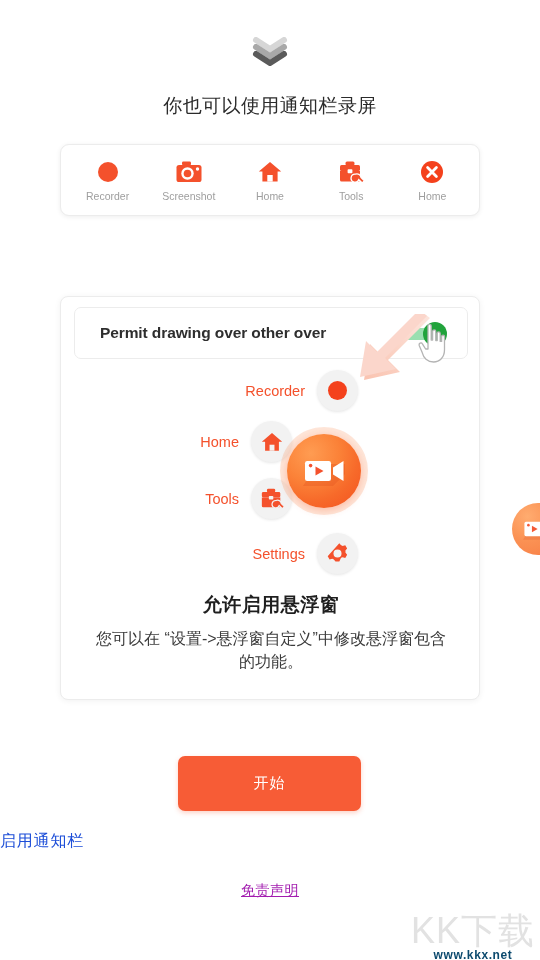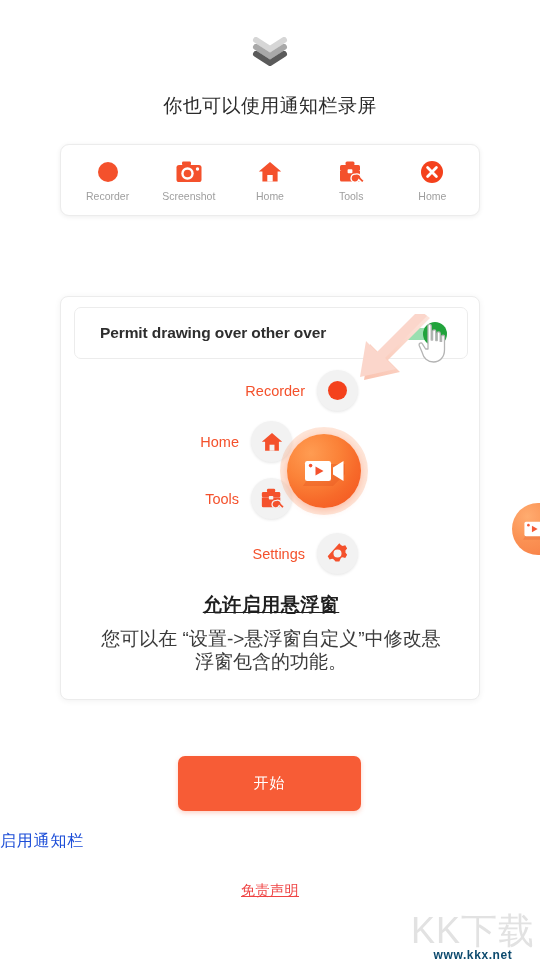--- a/index.html
+++ b/index.html
@@ -233,29 +233,28 @@
   .card-title {
     position: absolute;
     left: 0;
     top: 295px;
     width: 420px;
     text-align: center;
     font-size: 19px;
     font-weight: bold;
     color: #1f1f1f;
     letter-spacing: 0.5px;
-    text-decoration: underline;
   }
   .card-desc {
     position: absolute;
     left: 32px;
     top: 330px;
     width: 356px;
     text-align: center;
-    font-size: 19px;
+    font-size: 16px;
     line-height: 23px;
     color: #3b3b3b;
   }
 
   
   .edge-bubble {
     position: absolute;
     left: 512px;
     top: 484px;
     width: 52px;
@@ -297,21 +296,21 @@
     letter-spacing: 0.8px;
     cursor: pointer;
   }
   .link-disclaimer {
     position: absolute;
     left: 0;
     top: 863px;
     width: 540px;
     text-align: center;
     font-size: 14px;
-    color: #ef4444;
+    color: #a21caf;
     text-decoration: underline;
     letter-spacing: 0.5px;
     cursor: pointer;
   }
 
   
   .watermark {
     position: absolute;
     left: 410px;
     top: 897px;

